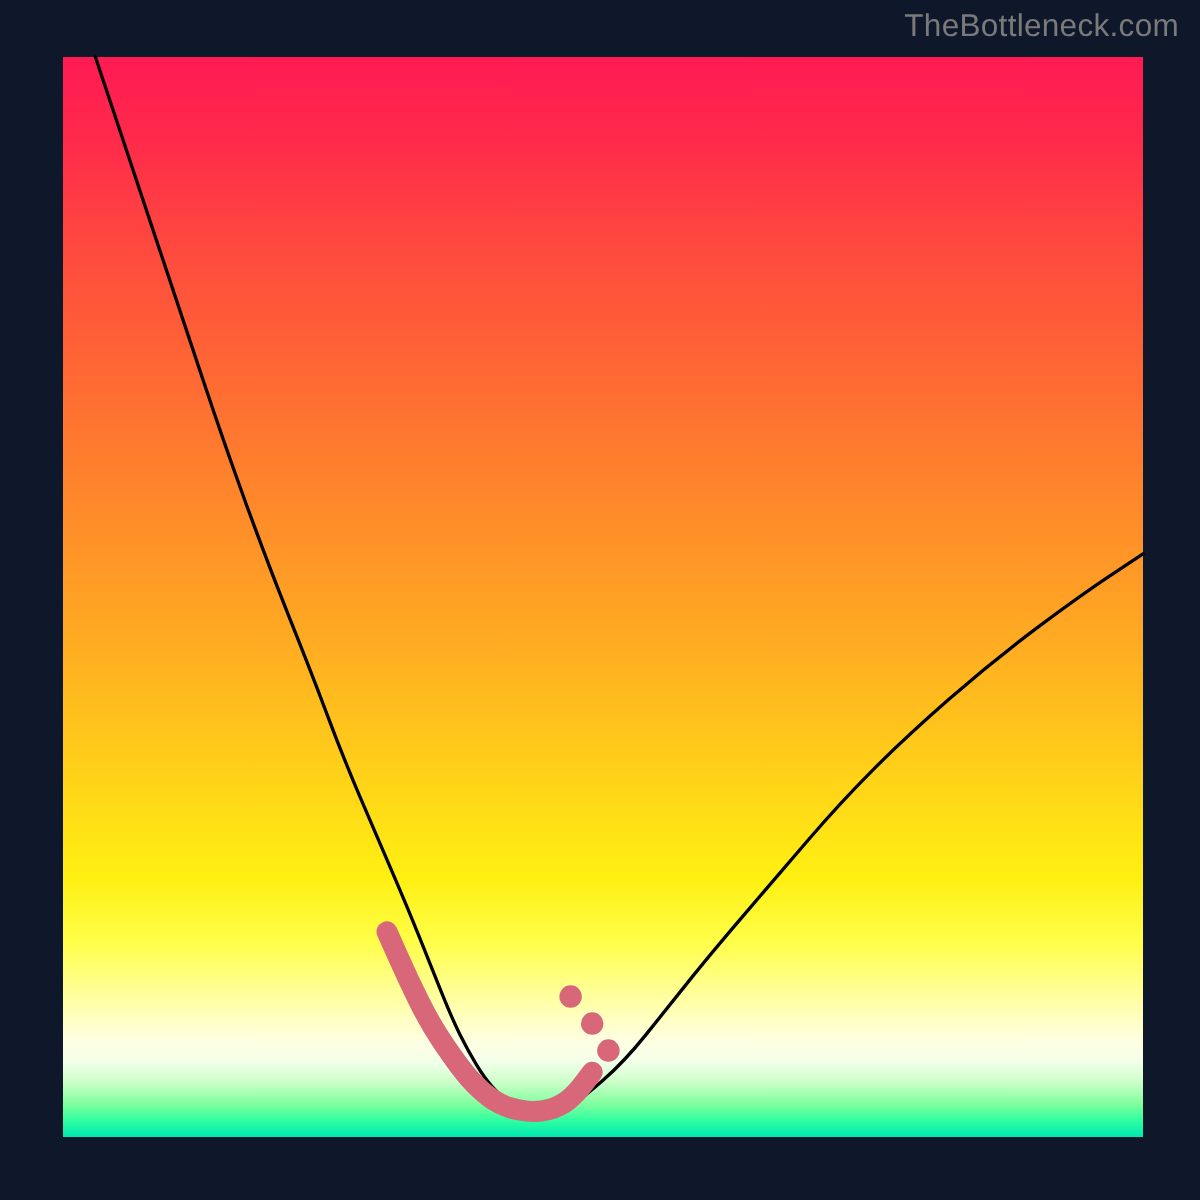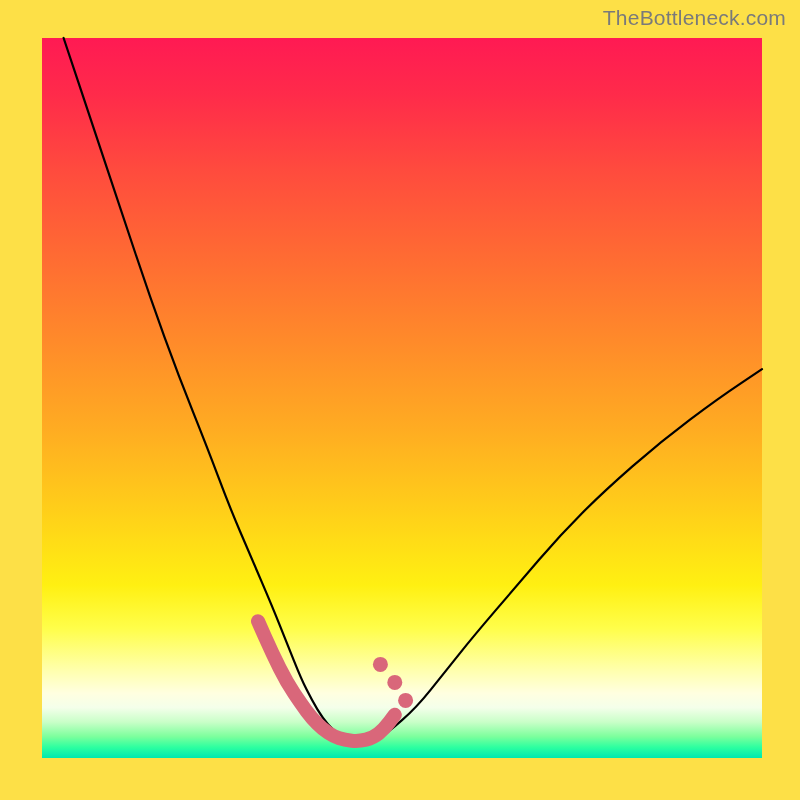--- a/index.html
+++ b/index.html
@@ -10,21 +10,21 @@
     background: #000;
     font-family: Arial, Helvetica, sans-serif;
     overflow: hidden;
   }
   .frame {
     position: absolute;
     left: 0;
     top: 0;
     width: 800px;
     height: 800px;
-    background: #fde047;
+    background: #0f172a;
   }
   .plot-area {
     position: absolute;
     left: 42px;
     top: 38px;
     width: 720px;
     height: 720px;
     
     background: linear-gradient(
       to bottom,

